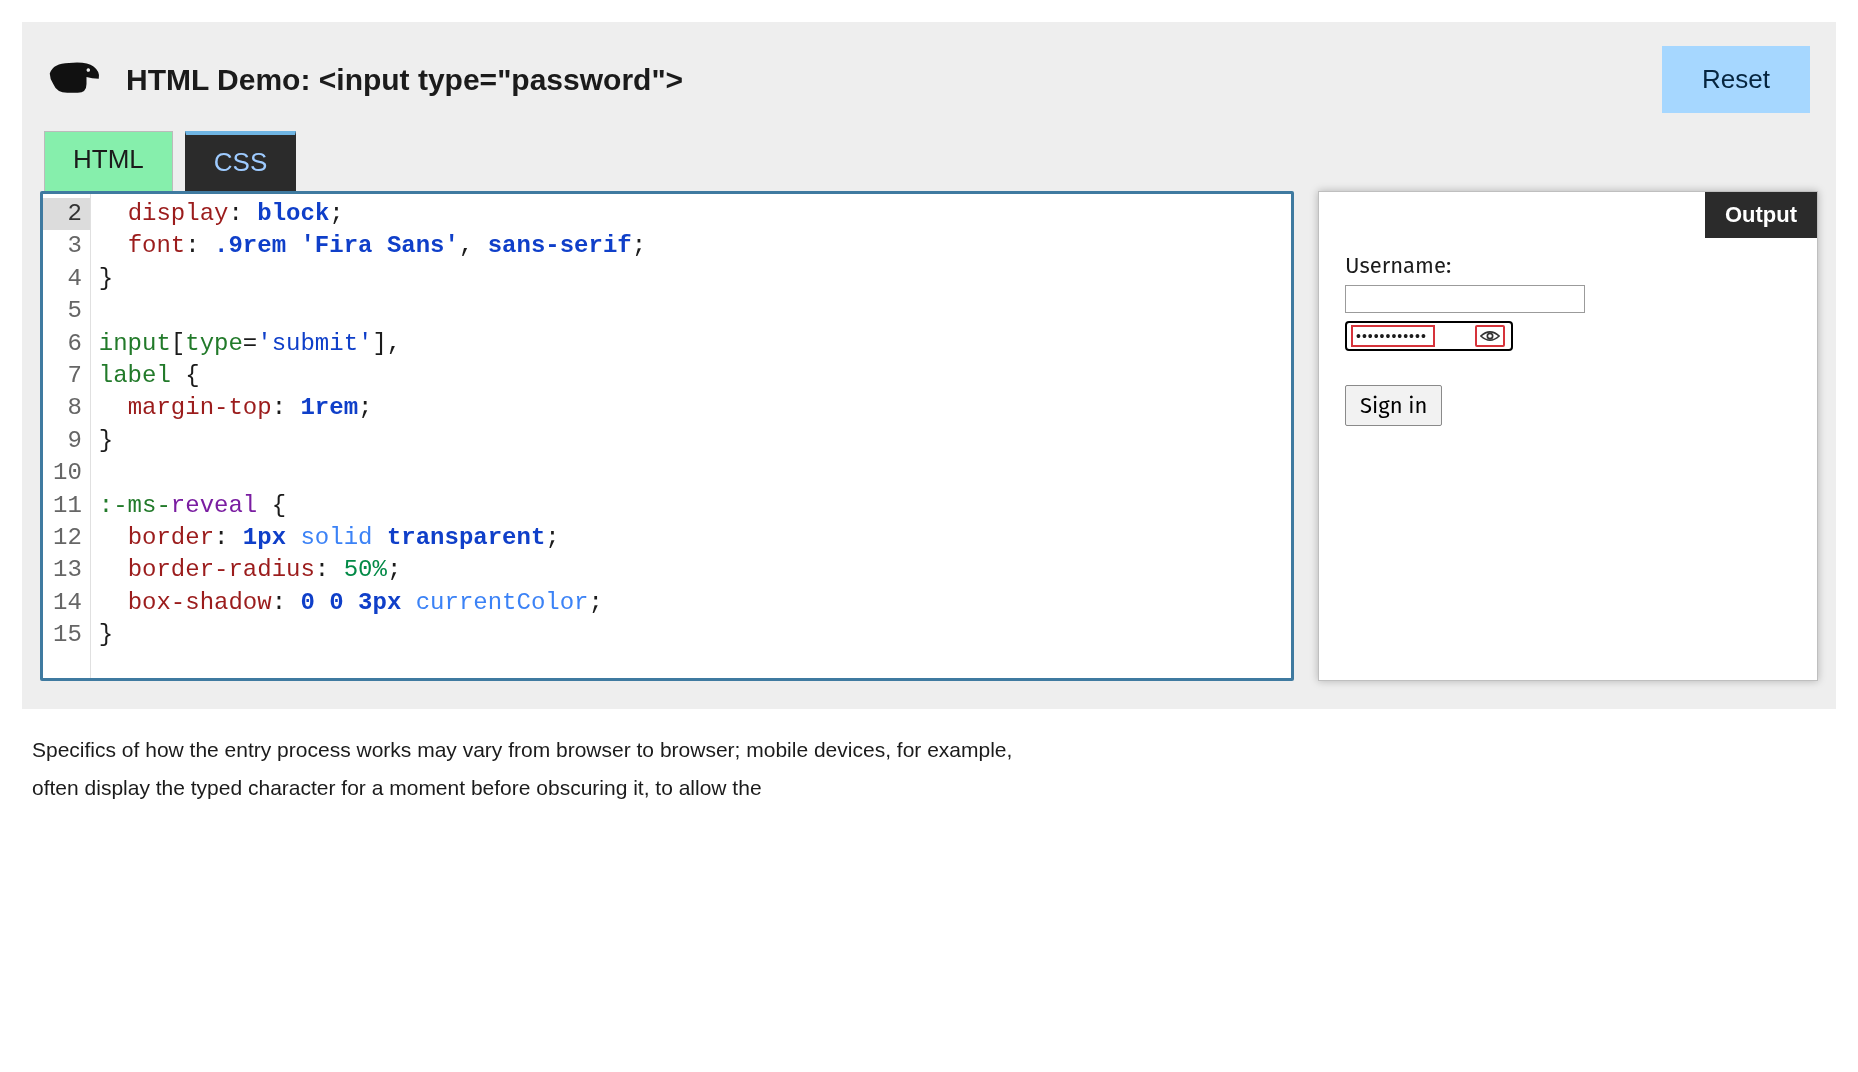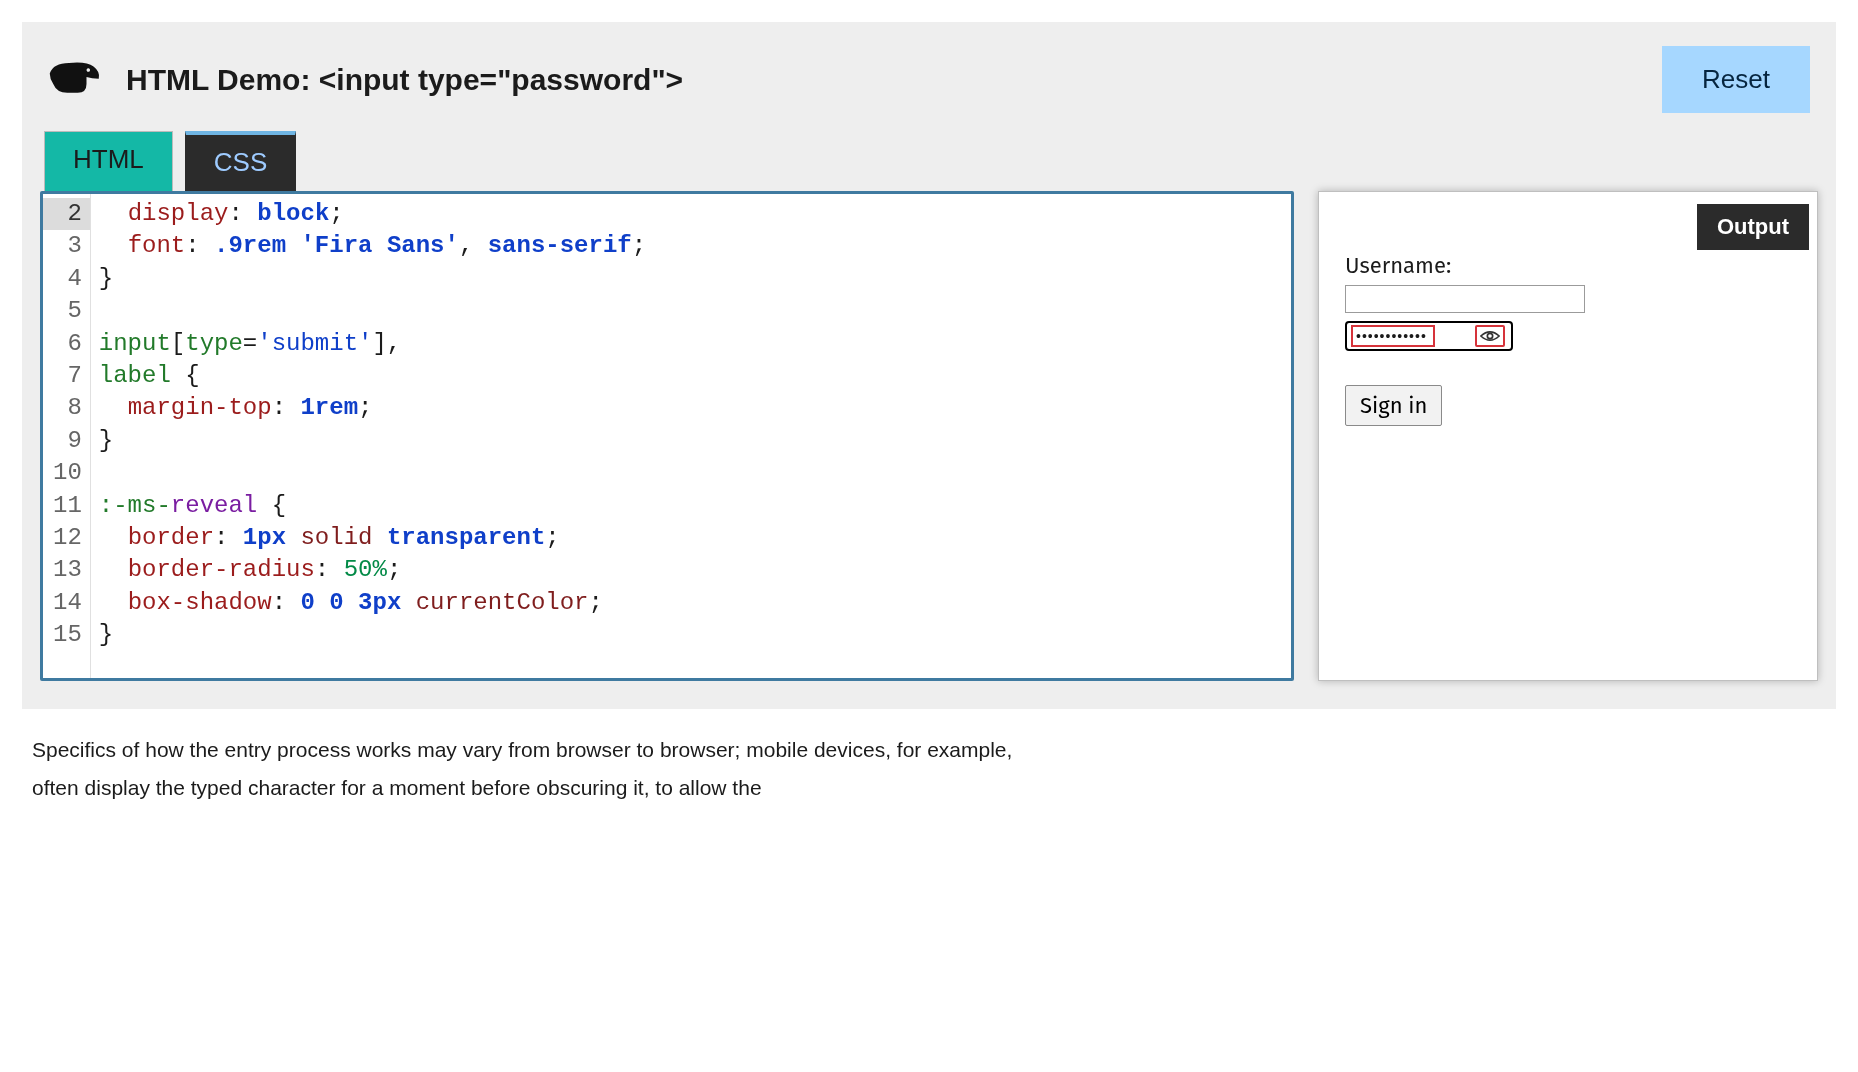--- a/index.html
+++ b/index.html
@@ -51,21 +51,21 @@
   }
   .tab {
     padding: 12px 28px;
     font-size: 26px;
     font-weight: 400;
     border: 1px solid transparent;
     cursor: pointer;
     position: relative;
   }
   .tab-html {
-    background: #14b8a6;
+    background: #86efac;
     border: 1px solid #bbb;
     border-bottom: none;
     color: #1b1b1b;
   }
   .tab-css {
     background: #2b2b2b;
     color: #9ecbff;
     border-top: 4px solid #6fb5e3;
   }
   .panels {
@@ -107,45 +107,44 @@
     padding: 4px 8px;
     white-space: pre;
   }
   .code .row { display:block; height:1.35em; }
   .tok-prop { color: #9b1c1c; }
   .tok-val  { color: #0f3fc9; font-weight: bold; }
   .tok-punct{ color: #1b1b1b; }
   .tok-sel  { color: #227a2a; }
   .tok-selpart { color: #0f3fc9; }
   .tok-num  { color: #038a47; }
-  .tok-fn   { color: #7f1d1d; }
+  .tok-fn   { color: #3b82f6; }
   .tok-kw   { color: #7a1da1; }
 
   .output-pane {
     flex: 0 0 500px;
     background: #fff;
     border: 1px solid #bfbfbf;
     box-shadow: 0 0 8px rgba(0,0,0,0.25);
     position: relative;
     min-height: 490px;
     padding: 60px 26px 26px 26px;
     font-family: 'Fira Sans', Arial, sans-serif;
     font-size: 22px;
   }
   .output-badge {
     position: absolute;
     top: 0;
-    right: 8px;
+    right: 0;
     background: #2b2b2b;
     color: #fff;
     font-weight: 700;
     padding: 10px 20px;
     font-size: 22px;
     font-family: Arial, sans-serif;
-    margin-top: 12px;
   }
   .out-label { display:block; margin-top: 20px; font-weight:400; }
   .out-label:first-of-type { margin-top: 0; }
   .out-input-user {
     display:block;
     width: 240px;
     height: 28px;
     border: 1px solid #9b9b9b;
     margin-top: 6px;
     padding: 2px 4px;

